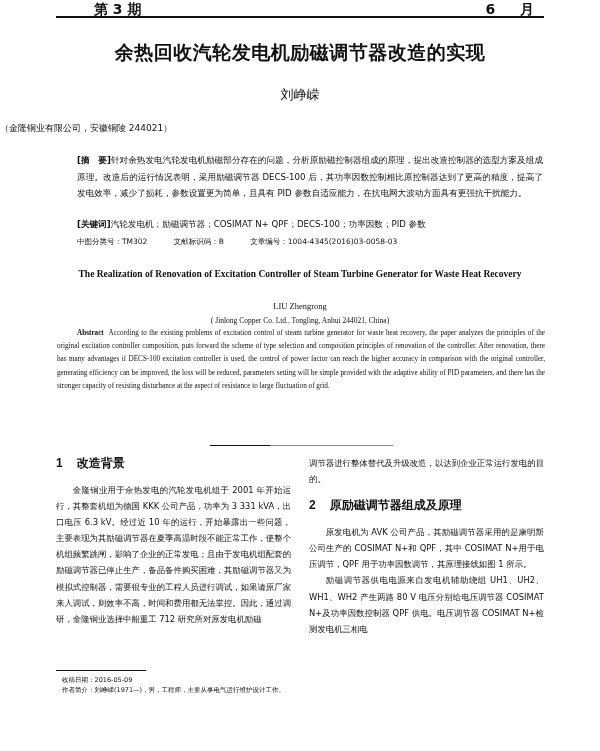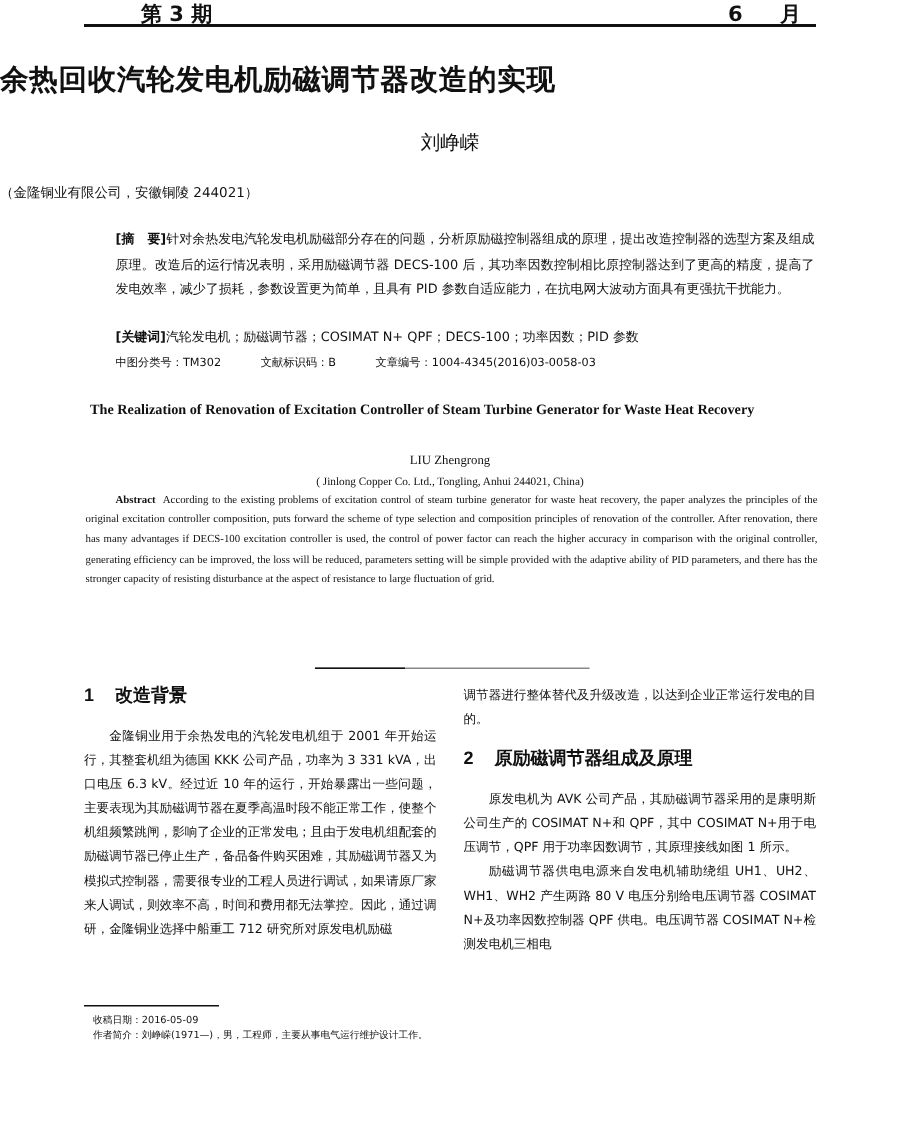--- a/index.html
+++ b/index.html
@@ -3,30 +3,30 @@
 <meta charset="utf-8">
 <style>
   html, body { margin: 0; padding: 0; background: #ffffff; }
   body { width: 600px; height: 751px; position: relative; overflow: hidden; color: #111; font-family: "DejaVu Serif", serif; }
   .page { position: absolute; left: 0; top: 0; width: 600px; height: 751px; }
   .running-header { position: absolute; left: 56px; right: 56px; top: 0; height: 16px; font-size: 14px; font-weight: bold; font-family: "DejaVu Sans", sans-serif; margin-left: 38px; }
   .rh-left { position: absolute; left: 0; top: 1px; }
   .rh-center { position: absolute; left: 0; right: 0; top: 1px; text-align: center; letter-spacing: 10px; }
   .rh-right { position: absolute; right: 0; top: 1px; letter-spacing: 10px; }
   .rh-rule { position: absolute; left: 56px; right: 56px; top: 16px; border-top: 2px solid #111; }
-  .title-cn { position: absolute; left: 0; right: 0; top: 40px; text-align: left; font-size: 19px; font-weight: bold; font-family: "DejaVu Serif", serif; letter-spacing: 0.5px; }
+  .title-cn { position: absolute; left: 0; right: 0; top: 40px; text-align: center; font-size: 19px; font-weight: bold; font-family: "DejaVu Serif", serif; letter-spacing: 0.5px; }
   .author-cn { position: absolute; left: 0; right: 0; top: 86px; text-align: center; font-size: 13px; font-family: "DejaVu Sans", sans-serif; }
   .affil-cn { position: absolute; left: 0; right: 0; top: 122px; text-align: left; font-size: 9px; font-family: "DejaVu Sans", sans-serif; }
   .abstract-cn { position: absolute; left: 77px; right: 57px; top: 152px; font-size: 8.6px; line-height: 16.5px; font-family: "DejaVu Sans", sans-serif; text-align: justify; }
   .abstract-cn .lbl { font-weight: bold; }
   .kw-cn { position: absolute; left: 77px; right: 57px; top: 219px; font-size: 8.6px; font-family: "DejaVu Sans", sans-serif; }
   .kw-cn .lbl { font-weight: bold; }
   .meta-cn { position: absolute; left: 77px; right: 57px; top: 237px; font-size: 7.5px; font-family: "DejaVu Sans", sans-serif; }
   .meta-cn span { margin-right: 24px; }
-  .title-en { position: absolute; left: 60px; right: 60px; top: 266px; text-align: left; font-size: 9.5px; line-height: 16px; font-weight: bold; font-family: "Liberation Serif", serif; }
+  .title-en { position: absolute; left: 60px; right: 60px; top: 266px; text-align: center; font-size: 9.5px; line-height: 16px; font-weight: bold; font-family: "Liberation Serif", serif; }
   .author-en { position: absolute; left: 0; right: 0; top: 301px; text-align: center; font-size: 8.5px; font-family: "Liberation Serif", serif; }
   .affil-en { position: absolute; left: 0; right: 0; top: 316px; text-align: center; font-size: 7.5px; font-family: "Liberation Serif", serif; }
   .abstract-en { position: absolute; left: 57px; right: 55px; top: 327px; font-size: 7.2px; line-height: 13.2px; font-family: "Liberation Serif", serif; text-align: justify; text-indent: 20px; }
   .abstract-en .lbl, .kw-en .lbl { font-weight: bold; }
   .kw-en { position: absolute; left: 77px; right: 55px; top: 407px; font-size: 7.2px; font-family: "Liberation Serif", serif; }
   .sep-rule { position: absolute; left: 210px; width: 183px; top: 445px; border-top: 1px solid #888; }
   .sep-rule-dark { position: absolute; left: 210px; width: 60px; top: 445px; border-top: 1px solid #111; }
   .col { position: absolute; top: 455px; width: 235px; font-family: "DejaVu Sans", sans-serif; }
   .col-left { left: 56px; }
   .col-right { left: 309px; }

